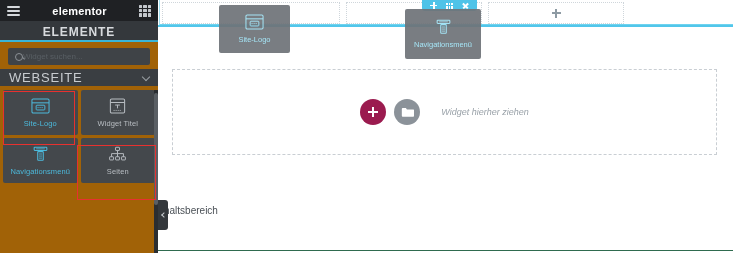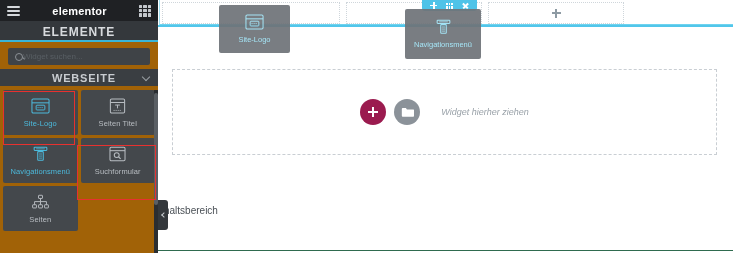--- a/index.html
+++ b/index.html
@@ -52,21 +52,21 @@
   #search-input {
     flex:1; background:transparent; border:none; outline:none;
     color:#6e7479; font-size:8px; font-family:"Liberation Sans",sans-serif;
   }
   #search-input::placeholder { color:#595f64; }
 
   #section-webseite {
     height:17px; display:flex; align-items:center; justify-content:space-between;
     padding:0 9px; background:#3a3e42; cursor:pointer;
   }
-  #section-webseite .lbl { font-size:11px; color:#c8ccd0; font-weight:bold; letter-spacing:.8px;margin-left:43px; }
+  #section-webseite .lbl { font-size:13px; color:#c8ccd0; font-weight:normal; letter-spacing:.8px; }
   .chev { width:7px; height:7px; position:relative; }
   .chev:before {
     content:""; position:absolute; left:0.5px; top:0px; width:5px; height:5px;
     border-right:1.3px solid #9aa0a5; border-bottom:1.3px solid #9aa0a5;
     transform:rotate(45deg);
   }
 
   #widget-grid { display:grid; grid-template-columns:1fr 1fr; gap:3px; padding:4px 3px; }
   .widget {
     height:45px; background:#44484c; border-radius:2px;
@@ -232,44 +232,35 @@
 
 
     <div class="widget">
       <svg class="wicon" viewBox="0 0 24 20" fill="none">
         <rect x="3" y="1.2" width="18" height="17.6" rx="1.6" stroke="#b8bdc2" stroke-width="1.3"></rect>
         <line x1="3" y1="5.6" x2="21" y2="5.6" stroke="#b8bdc2" stroke-width="1.3"></line>
         <line x1="9" y1="8.8" x2="15" y2="8.8" stroke="#b8bdc2" stroke-width="1.2"></line>
         <line x1="12" y1="8.8" x2="12" y2="13" stroke="#b8bdc2" stroke-width="1.2"></line>
         <line x1="7" y1="15.6" x2="17" y2="15.6" stroke="#b8bdc2" stroke-width="1.1" stroke-dasharray="1.4 1.2"></line>
       </svg>
-      <span class="wlabel">Seiten Titel</span>
+      <span class="wlabel">Widget Titel</span>
     </div>
 
     <div class="widget hl">
       <svg class="wicon" viewBox="0 0 24 20" fill="none">
         <rect x="4" y="1.5" width="16" height="4" rx="0.8" stroke="#4cb9db" stroke-width="1.3"></rect>
         <line x1="6.5" y1="3.5" x2="17.5" y2="3.5" stroke="#4cb9db" stroke-width="1"></line>
         <rect x="8.5" y="7" width="7" height="11" rx="0.8" stroke="#4cb9db" stroke-width="1.3"></rect>
         <line x1="10" y1="10" x2="14" y2="10" stroke="#4cb9db" stroke-width="1"></line>
         <line x1="10" y1="12.6" x2="14" y2="12.6" stroke="#4cb9db" stroke-width="1"></line>
         <line x1="10" y1="15.2" x2="14" y2="15.2" stroke="#4cb9db" stroke-width="1"></line>
       </svg>
       <span class="wlabel">Navigationsmenü</span>
     </div>
 
-    <div class="widget">
-      <svg class="wicon" viewBox="0 0 24 20" fill="none">
-        <rect x="2.5" y="1.5" width="19" height="17" rx="1.6" stroke="#b8bdc2" stroke-width="1.3"></rect>
-        <line x1="2.5" y1="5.8" x2="21.5" y2="5.8" stroke="#b8bdc2" stroke-width="1.3"></line>
-        <circle cx="11" cy="11.4" r="3.1" stroke="#b8bdc2" stroke-width="1.3"></circle>
-        <line x1="13.4" y1="13.8" x2="16" y2="16.2" stroke="#b8bdc2" stroke-width="1.4"></line>
-      </svg>
-      <span class="wlabel">Suchformular</span>
-    </div>
 
     <div class="widget">
       <svg class="wicon" viewBox="0 0 24 20" fill="none">
         <rect x="9.5" y="1.5" width="5" height="4" rx="0.6" stroke="#b8bdc2" stroke-width="1.2"></rect>
         <rect x="2" y="13.5" width="5" height="4" rx="0.6" stroke="#b8bdc2" stroke-width="1.2"></rect>
         <rect x="9.5" y="13.5" width="5" height="4" rx="0.6" stroke="#b8bdc2" stroke-width="1.2"></rect>
         <rect x="17" y="13.5" width="5" height="4" rx="0.6" stroke="#b8bdc2" stroke-width="1.2"></rect>
         <line x1="12" y1="5.5" x2="12" y2="9.5" stroke="#b8bdc2" stroke-width="1.2"></line>
         <line x1="4.5" y1="9.5" x2="19.5" y2="9.5" stroke="#b8bdc2" stroke-width="1.2"></line>
         <line x1="4.5" y1="9.5" x2="4.5" y2="13.5" stroke="#b8bdc2" stroke-width="1.2"></line>

